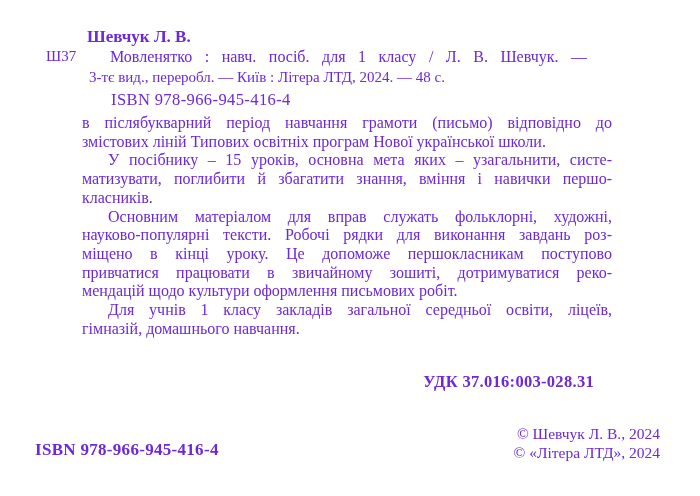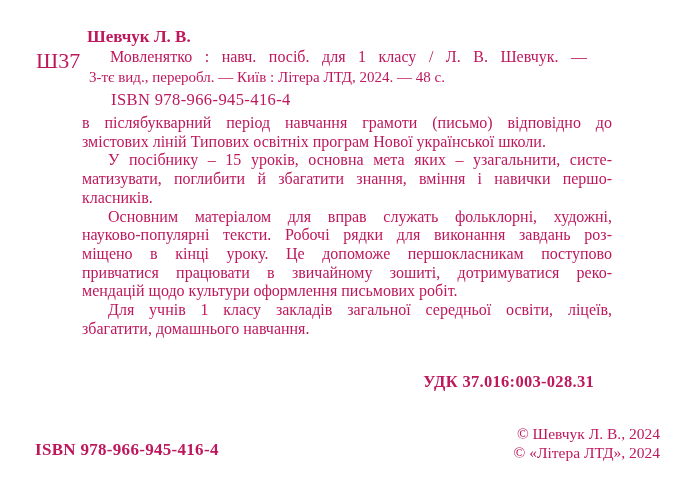--- a/index.html
+++ b/index.html
@@ -6,36 +6,36 @@
     margin: 0;
     padding: 0;
     background: #ffffff;
   }
   .page {
     position: relative;
     width: 700px;
     height: 496px;
     background: #ffffff;
     font-family: "Liberation Serif", "DejaVu Serif", serif;
-    color: #be185d;
+    color: #6d28d9;
     overflow: hidden;
   }
   
   .card-author {
     position: absolute;
     left: 87px;
     top: 27px;
     font-size: 17px;
     font-weight: bold;
   }
   .card-shelf {
     position: absolute;
-    left: 36px;
+    left: 46px;
     top: 48px;
-    font-size: 22px;
+    font-size: 15px;
   }
   .card-bib-line1 {
     position: absolute;
     left: 110px;
     top: 48px;
     width: 477px;
     font-size: 16px;
     text-align: justify;
     text-align-last: justify;
   }
@@ -128,21 +128,21 @@
     <div class="ann-line">матизувати, поглибити й збагатити знання, вміння і навички першо-</div>
     <div class="ann-line last">класників.</div>
 
     <div class="ann-line first">Основним матеріалом для вправ служать фольклорні, художні,</div>
     <div class="ann-line">науково-популярні тексти. Робочі рядки для виконання завдань роз-</div>
     <div class="ann-line">міщено в кінці уроку. Це допоможе першокласникам поступово</div>
     <div class="ann-line">привчатися працювати в звичайному зошиті, дотримуватися реко-</div>
     <div class="ann-line last">мендацій щодо культури оформлення письмових робіт.</div>
 
     <div class="ann-line first">Для учнів 1 класу закладів загальної середньої освіти, ліцеїв,</div>
-    <div class="ann-line last">збагатити, домашнього навчання.</div>
+    <div class="ann-line last">гімназій, домашнього навчання.</div>
   </div>
 
   <div class="udc">УДК 37.016:003-028.31</div>
 
   <div class="footer-isbn">ISBN 978-966-945-416-4</div>
 
   <div class="copyrights">
     <div class="copyright-line">© Шевчук Л. В., 2024</div>
     <div class="copyright-line">© «Літера ЛТД», 2024</div>
   </div>

